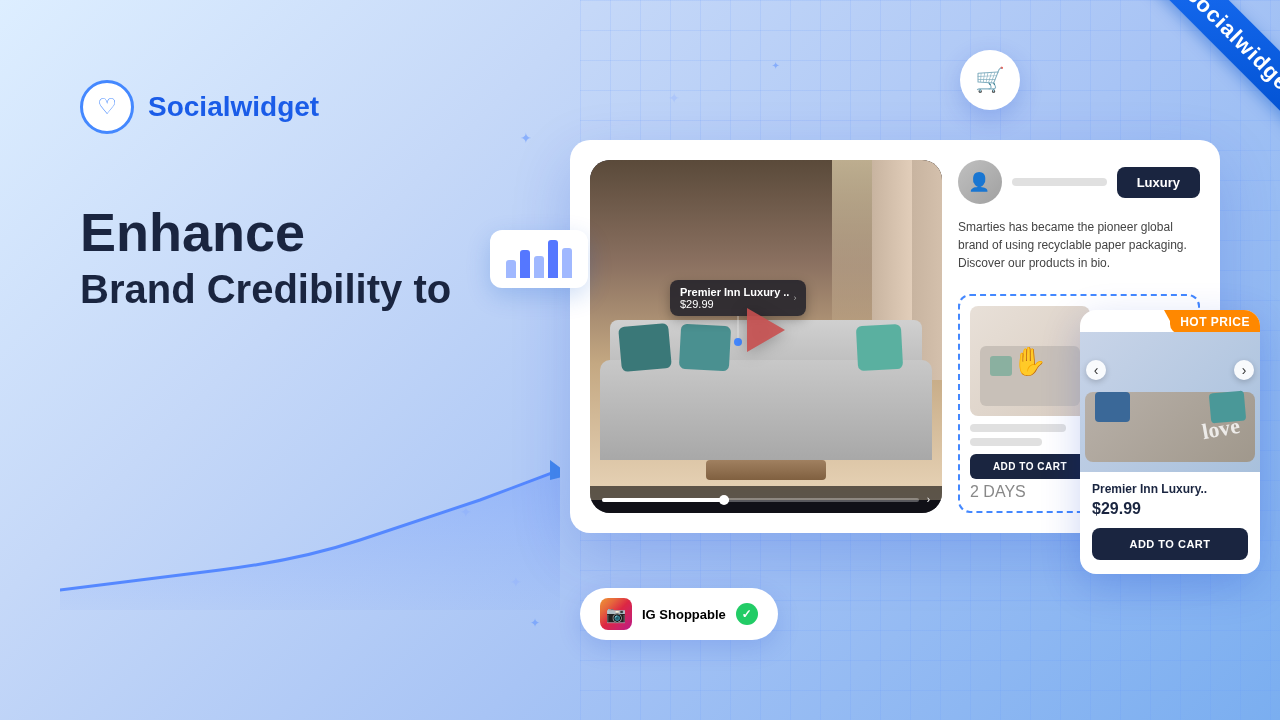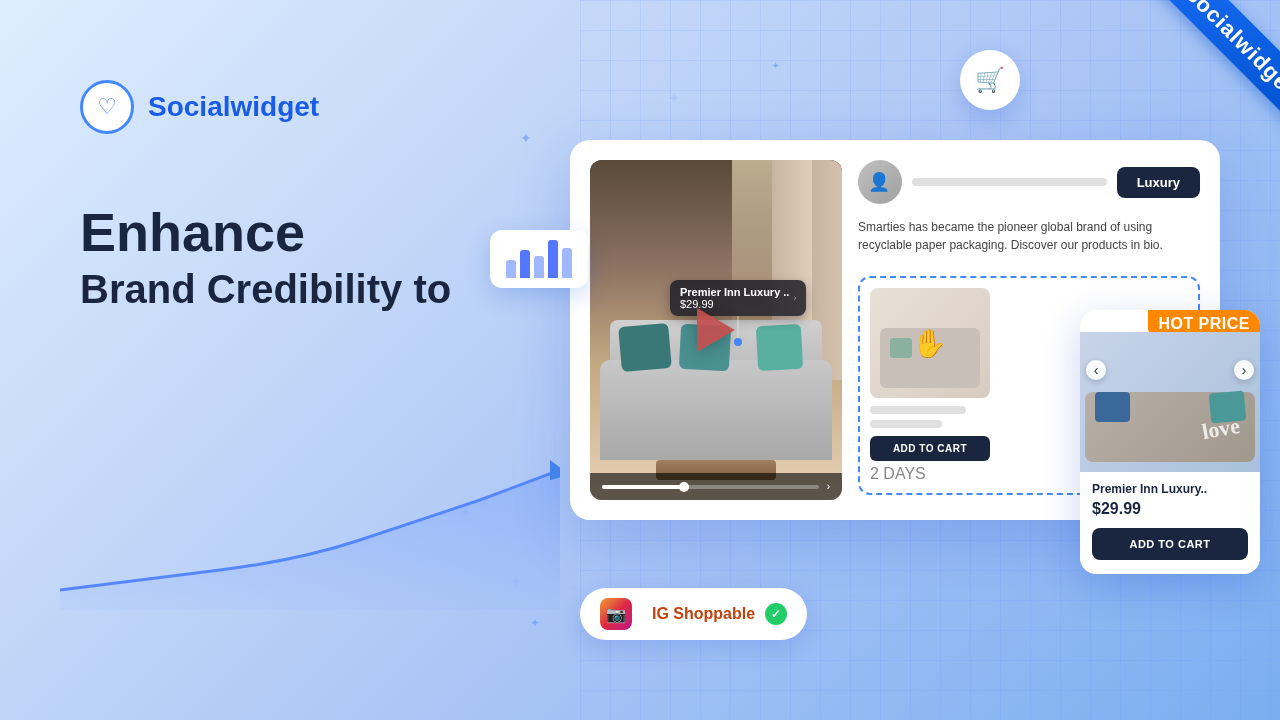--- a/index.html
+++ b/index.html
@@ -148,23 +148,23 @@
       padding: 20px;
       z-index: 20;
     }
 
     
     .ig-post-area {
       display: flex;
       gap: 16px;
     }
     .post-image-container {
-      width: 252px;
+      width: 352px;
       flex-shrink: 0;
-      border-radius: 12px;
+      border-radius: 20px;
       overflow: hidden;
       position: relative;
       background: #2a2a3a;
     }
     .post-image {
       width: 100%;
       height: 340px;
       background: linear-gradient(180deg, #5a4a3a 0%, #8a7060 30%, #c4a882 60%, #e8d4b8 100%);
       position: relative;
       overflow: hidden;
@@ -438,21 +438,21 @@
       background: white;
       border-radius: 16px;
       box-shadow: 0 12px 40px rgba(0,50,200,0.2);
       padding: 0 0 14px 0;
       overflow: hidden;
       z-index: 40;
     }
     .hot-price-badge {
       background: #ff8800;
       color: white;
-      font-size: 16px;
+      font-size: 12px;
       font-weight: 700;
       padding: 5px 10px;
       border-radius: 0 0 0 10px;
       position: absolute;
       top: 0; right: 0;
       letter-spacing: 0.5px;
     }
     .hot-price-arrow {
       position: absolute;
       top: 0; right: 84px;
@@ -540,24 +540,23 @@
     }
     .ig-icon {
       width: 32px; height: 32px;
       border-radius: 8px;
       background: linear-gradient(135deg, #f09433, #e6683c 25%, #dc2743 50%, #cc2366 75%, #bc1888);
       display: flex; align-items: center; justify-content: center;
       color: white;
       font-size: 16px;
     }
     .ig-text {
-      font-size: 16px;
-      font-weight: 700;
-      color: #c2410c;
-      margin-left: 10px;
+      font-size: 13px;
+      font-weight: 700;
+      color: #000000;
     }
     .ig-check {
       width: 22px; height: 22px;
       background: #22cc66;
       border-radius: 50%;
       display: flex; align-items: center; justify-content: center;
       color: white;
       font-size: 12px;
       font-weight: 700;
     }

